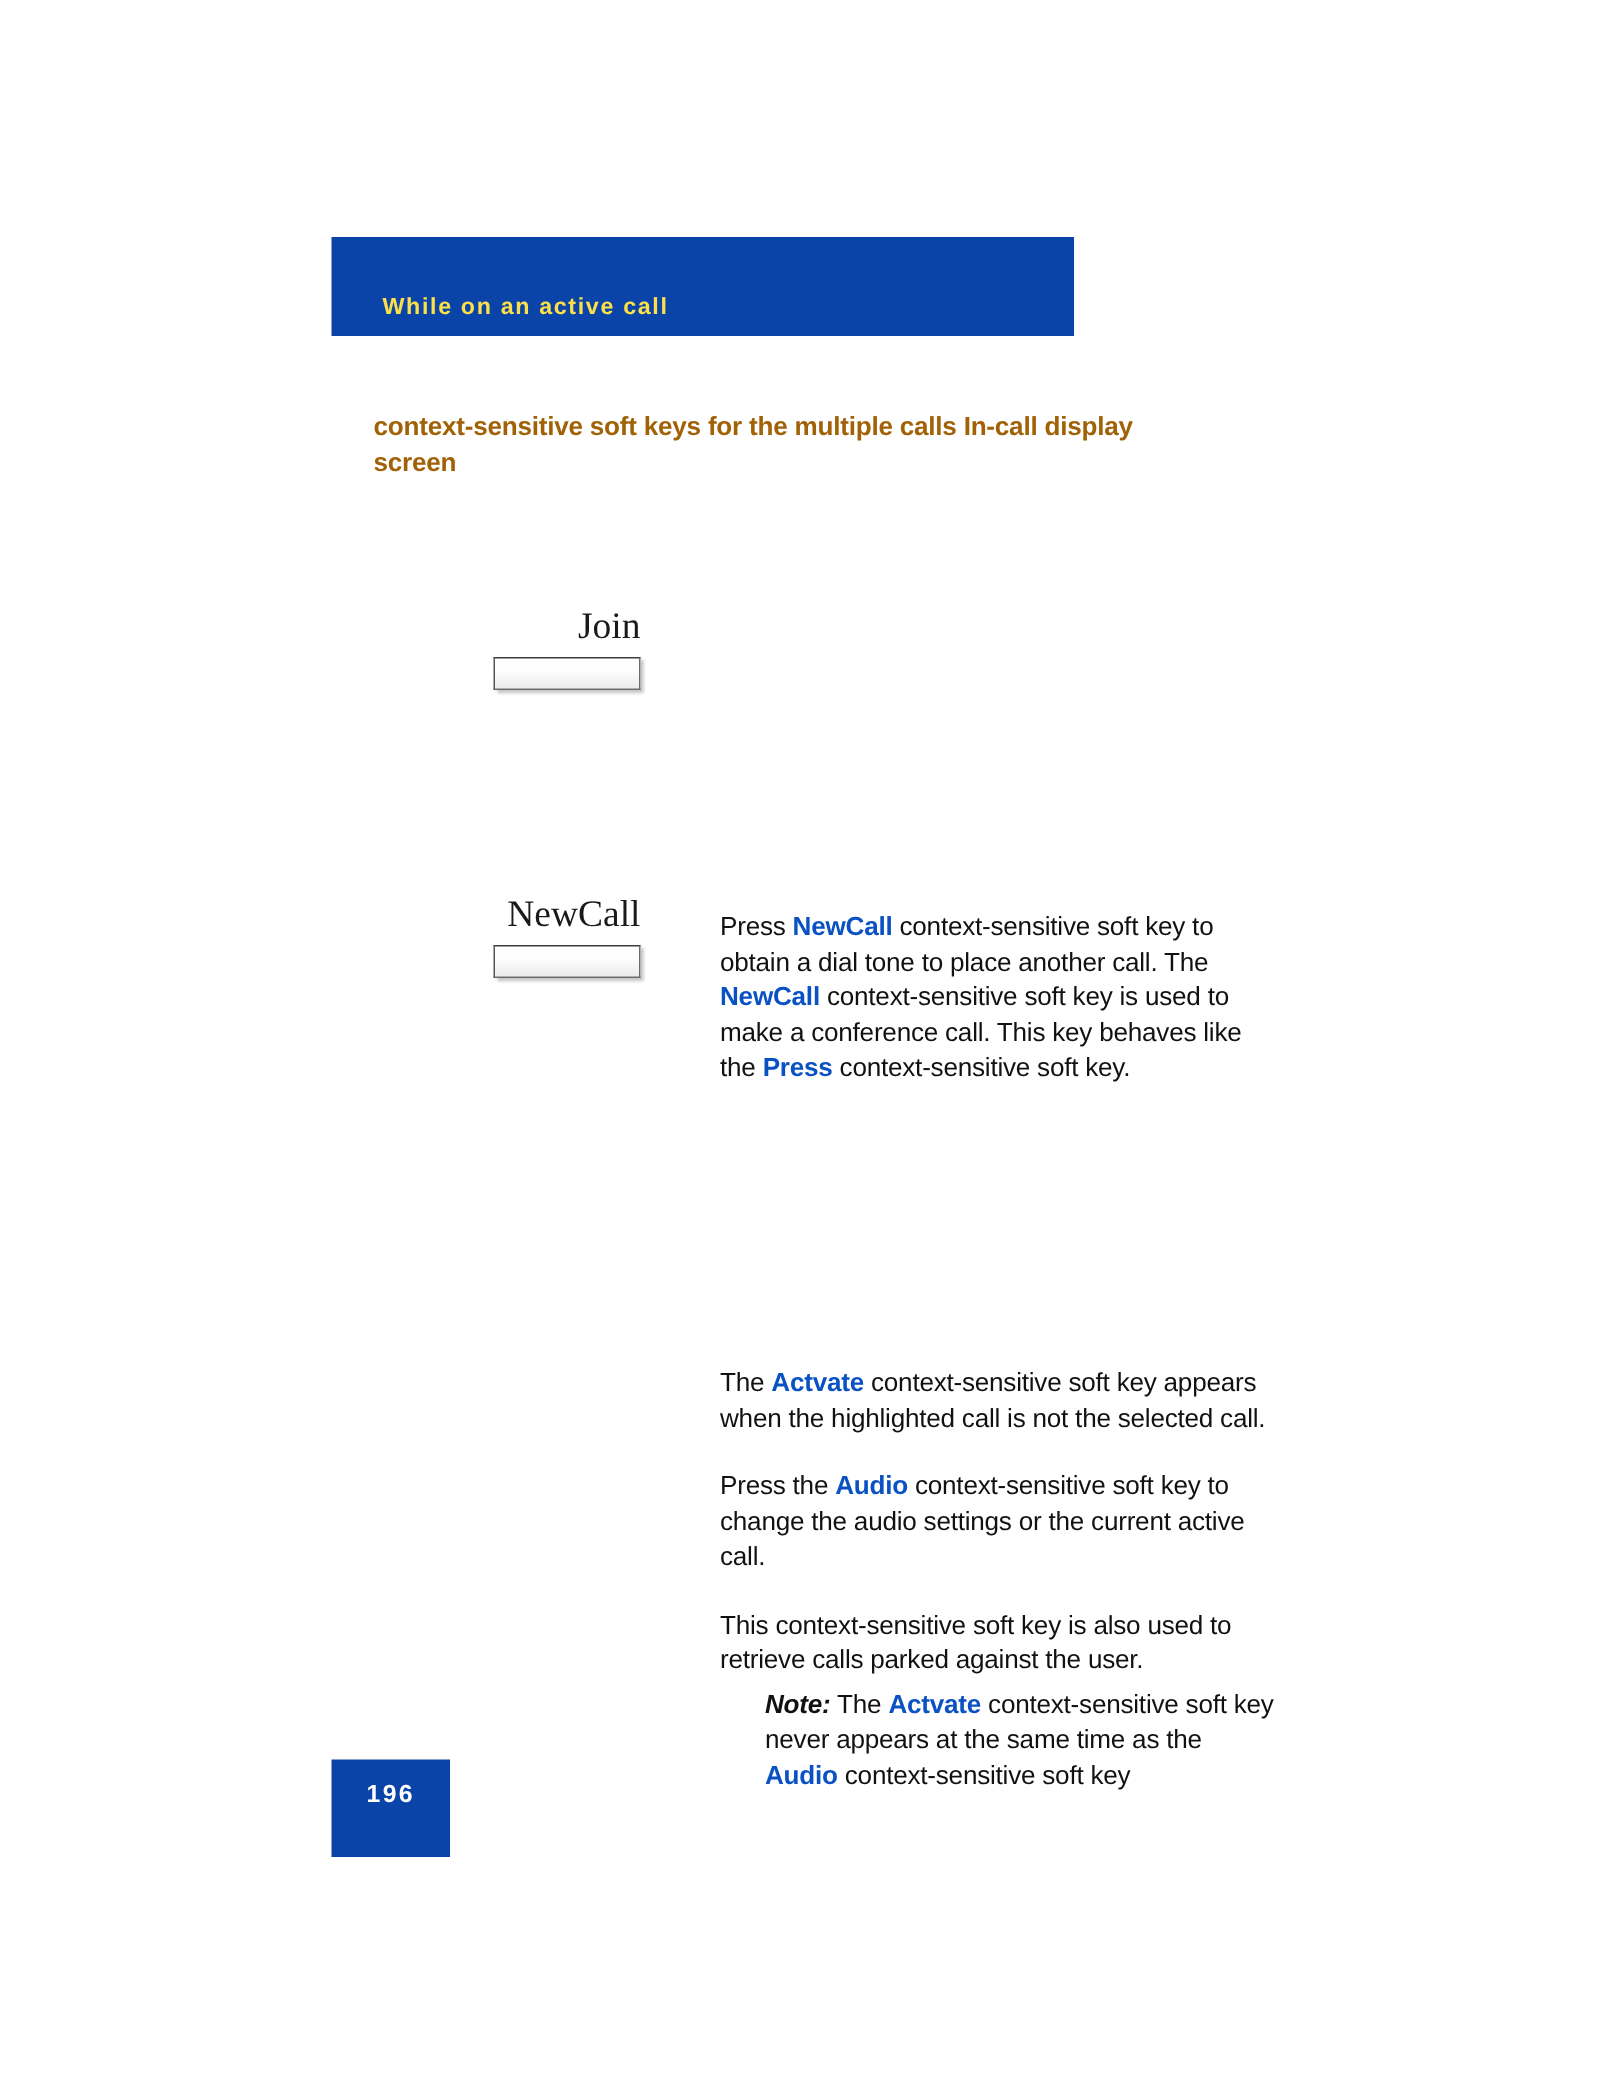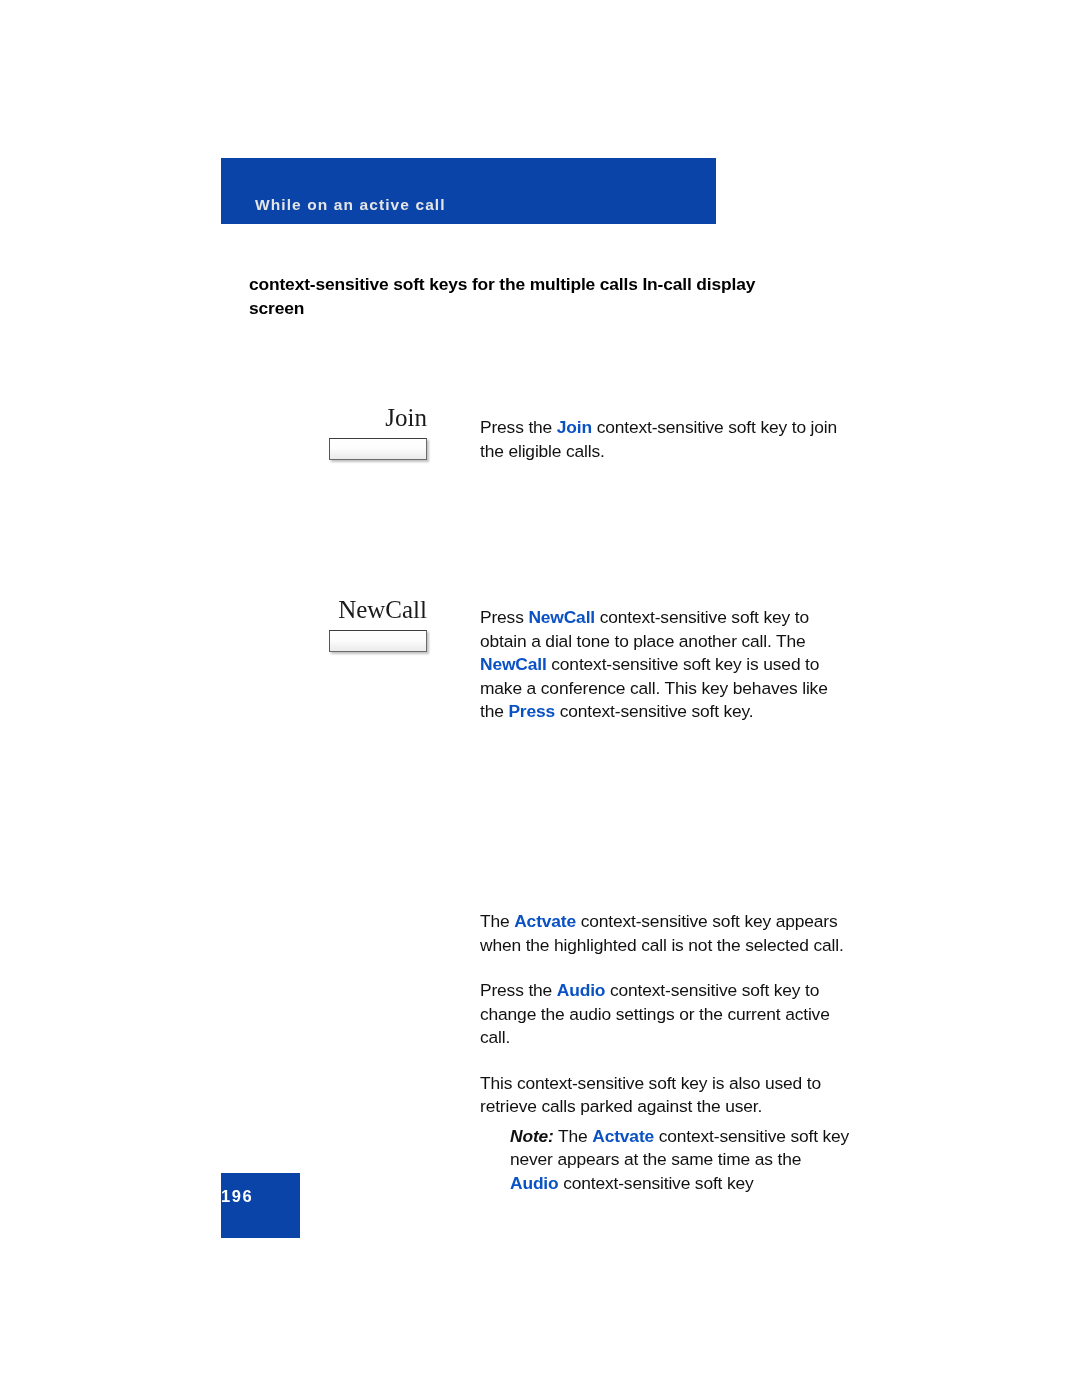--- a/index.html
+++ b/index.html
@@ -29,21 +29,21 @@
     top: 158px;
     width: 495px;
     height: 66px;
     background: #0b44a8;
     box-sizing: border-box;
   }
   .header-title {
     position: absolute;
     left: 34px;
     bottom: 10px;
-    color: #e5e5e5;
+    color: #fde047;
     font-family: "Liberation Sans", sans-serif;
     font-size: 15.5px;
     font-weight: bold;
     letter-spacing: 1.1px;
     white-space: nowrap;
   }
 
   
   .content {
     position: absolute;
@@ -64,21 +64,21 @@
     width: 585px;
   }
 
   .subhead {
     margin: 0;
     margin-top: 26px;
     width: 560px;
     font-size: 17.4px;
     line-height: 24px;
     font-weight: bold;
-    color: #000000;
+    color: #a16207;
     letter-spacing: -0.15px;
   }
 
   
   .kw {
     color: #0a52c4;
     font-weight: bold;
   }
   .note-label {
     font-weight: bold;
@@ -163,21 +163,21 @@
     top: 1173px;
     width: 79px;
     height: 65px;
     background: #0b44a8;
   }
   .page-number {
     position: absolute;
     left: 0;
     right: 0;
     top: 14px;
-    text-align: left;
+    text-align: center;
     color: #ffffff;
     font-size: 16.5px;
     font-weight: bold;
     letter-spacing: 1.6px;
   }
 </style>
 </head>
 <body>
 
 <div class="page">
@@ -191,25 +191,20 @@
     <p class="subhead">context-sensitive soft keys for the multiple calls In-call display screen</p>
   </div>
 
   <div class="rows">
 
     <div class="sk-row" id="row-join">
       <div class="sk-key">
         <span class="sk-label">Join</span>
         <span class="sk-button"></span>
       </div>
-      <div class="sk-desc">
-        <p>
-          <span>Press the </span><span class="kw">Join</span><span> context-sensitive soft key to join the eligible calls.</span>
-        </p>
-      </div>
     </div>
 
     <div class="sk-row" id="row-newcall">
       <div class="sk-key">
         <span class="sk-label">NewCall</span>
         <span class="sk-button"></span>
       </div>
       <div class="sk-desc">
         <p>
           <span>Press </span><span class="kw">NewCall</span><span> context-sensitive soft key to obtain a dial tone to place another call. The </span><span class="kw">NewCall</span><span> context-sensitive soft key is used to make a conference call. This key behaves like the </span><span class="kw">Press</span><span> context-sensitive soft key.</span>

